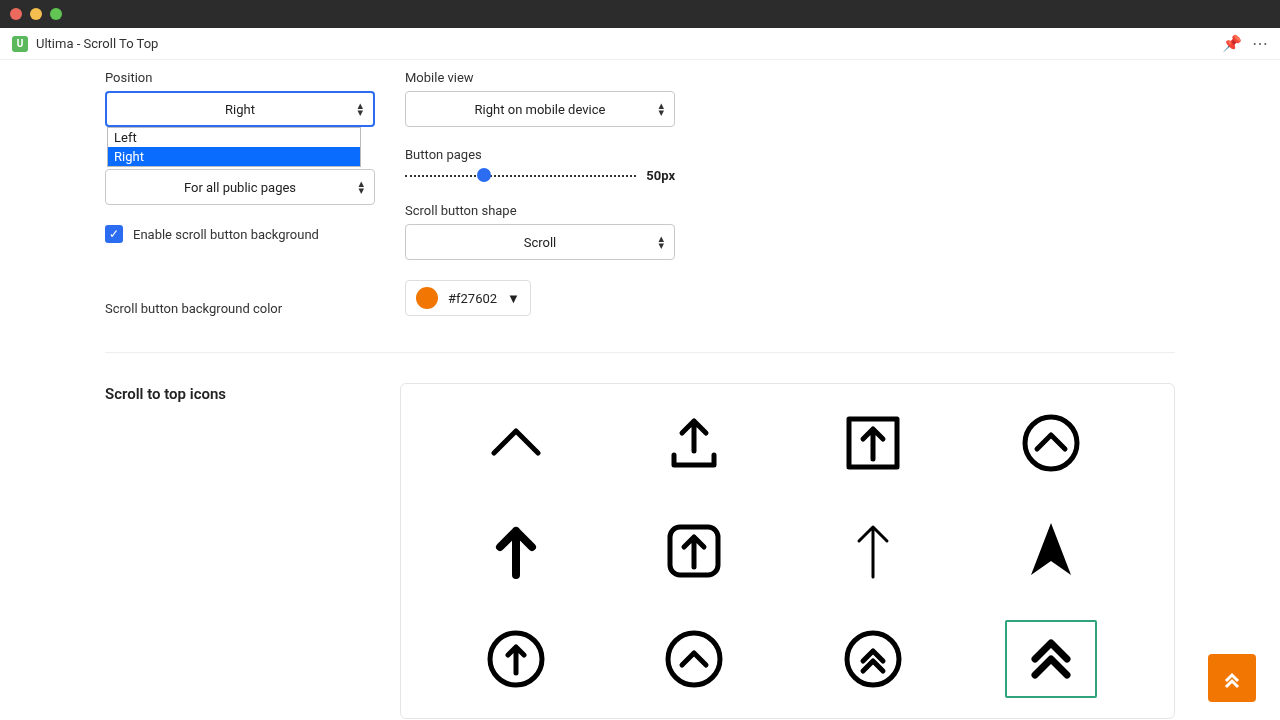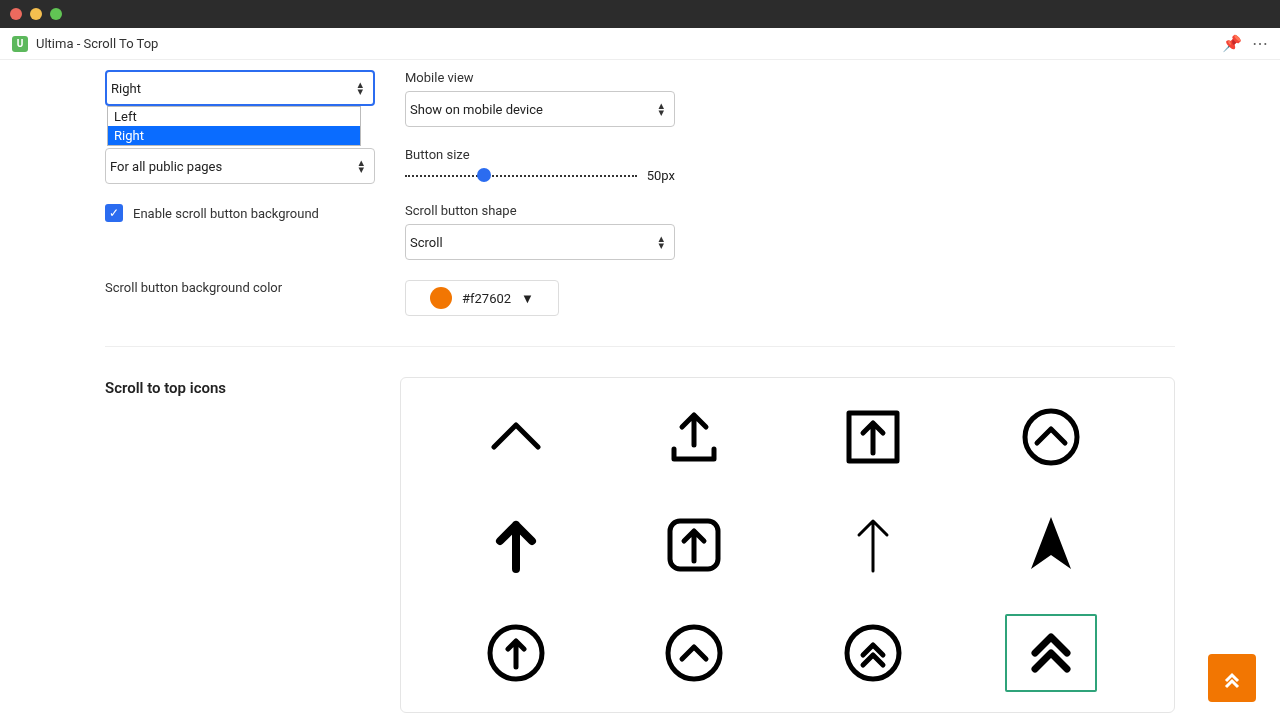--- a/index.html
+++ b/index.html
@@ -15,34 +15,34 @@
 .tab-icon { width: 16px; height: 16px; background: #5cb85c; border-radius: 3px; display: flex; align-items: center; justify-content: center; color: #fff; font-size: 10px; font-weight: bold; }
 .tab-right { display: flex; gap: 10px; color: #666; font-size: 16px; }
 .page { background: #fff; padding: 10px 0 40px 0; min-height: 660px; position: relative; }
 .content { width: 1070px; margin: 0 auto; }
 .row { display: flex; }
 .helper { width: 295px; padding-right: 30px; font-size: 13px; color: #666; line-height: 1.5; }
 .helper h3 { font-size: 15px; color: #222; font-weight: 600; margin-bottom: 8px; }
 .fields { flex: 1; display: flex; gap: 30px; position: relative; }
 .col { width: 270px; display: flex; flex-direction: column; gap: 20px; }
 .field-label { font-size: 13px; color: #333; margin-bottom: 6px; display: block; }
-.select { position: relative; height: 36px; border: 1px solid #c9c9c9; border-radius: 4px; background: #fff; display: flex; align-items: center; padding: 0 4px; font-size: 13px; cursor: pointer; }
+.select { position: relative; height: 36px; border: 1px solid #c9c9c9; border-radius: 4px; background: #fff; display: flex; align-items: center; padding: 0 16px; font-size: 13px; cursor: pointer; justify-content: center; }
 .select.focused { border: 2px solid #2b6cf0; }
 .select .caret { position: absolute; right: 10px; font-size: 11px; color: #333; display:flex; flex-direction:column; line-height:7px;}
 .dropdown { position: absolute; top: 34px; left: 0; right: 12px; border: 1px solid #bbb; background: #fff; z-index: 10; font-size: 13px; }
 .dropdown .opt { padding: 2px 6px; cursor: pointer; }
 .dropdown .opt.active { background: #0a6cff; color: #fff; }
 .checkbox-row { display: flex; align-items: center; gap: 10px; font-size: 13px; color: #333; }
 .cb { width: 18px; height: 18px; background: #2b6cf0; border-radius: 3px; display: flex; align-items: center; justify-content: center; color: #fff; font-size: 12px; }
 .slider-wrap { display: flex; align-items: center; gap: 10px; }
 .slider { flex: 1; height: 6px; position: relative; }
 .slider-track { position: absolute; top: 2px; left: 0; right: 0; height: 2px; border-top: 2px dotted #333; }
 .slider-thumb { position: absolute; top: -5px; width: 14px; height: 14px; background: #2b6cf0; border-radius: 50%; }
-.slider-val { font-size: 13px; }
-.colorpick { display: inline-flex; align-items: center; gap: 10px; border: 1px solid #ddd; border-radius: 4px; padding: 6px 24px; font-size: 13px; }
+.slider-val { font-size: 13px; font-weight: bold; }
+.colorpick { display: inline-flex; align-items: center; gap: 10px; border: 1px solid #ddd; border-radius: 4px; padding: 6px 10px; font-size: 13px; }
 .swatch { width: 22px; height: 22px; border-radius: 50%; }
 .divider { border: none; border-top: 1px solid #eee; margin: 30px 0; }
 .icons-panel { border: 1px solid #e5e5e5; border-radius: 6px; background: #fff; padding: 20px; }
 .icons-grid { display: grid; grid-template-columns: repeat(4, 100px); gap: 30px 30px; justify-content: space-evenly; }
 .icon-cell { width: 92px; height: 78px; display: flex; align-items: center; justify-content: center; border: 2px solid transparent; cursor: pointer; }
 .icon-cell.selected { border: 2px solid #2fa37a; border-radius: 2px; }
 .icon-cell svg { width: 64px; height: 64px; }
 .stt-fab { position: fixed; bottom: 18px; right: 24px; width: 48px; height: 48px; background: #f27602; border-radius: 4px; display: flex; align-items: center; justify-content: center; color: #fff; cursor:pointer; }
 .stt-fab svg { width: 24px; height: 24px; }
 .color-label-row { margin-top: 8px; }
@@ -69,20 +69,21 @@
   </div>
 </div>
 
 <div class="page">
   <div class="content">
     <div class="row">
       <div class="fields">
 
         <div class="col">
           <div>
+            <label class="field-label">Position</label>
             <div class="select focused" style="position:relative;">
               <span>Right</span>
               <span class="caret">
                   <span>▴</span>
                   <span>▾</span>
                 </span>
               <div class="dropdown">
                 <div class="opt">Left</div>
                 <div class="opt active">Right</div>
               </div>
@@ -103,29 +104,29 @@
           </div>
           <div class="color-label-row">
             <span class="field-label" style="margin-top:30px;">Scroll button background color</span>
           </div>
         </div>
 
         <div class="col">
           <div>
             <label class="field-label">Mobile view</label>
             <div class="select">
-              <span>Show on mobile device</span>
-              <span class="caret">
-                  <span>▴</span>
-                  <span>▾</span>
-                </span>
-            </div>
-          </div>
-          <div>
-            <label class="field-label">Button size</label>
+              <span>Right on mobile device</span>
+              <span class="caret">
+                  <span>▴</span>
+                  <span>▾</span>
+                </span>
+            </div>
+          </div>
+          <div>
+            <label class="field-label">Button pages</label>
             <div class="slider-wrap">
               <div class="slider">
                 <div class="slider-track"></div>
                 <div class="slider-thumb" style="left:31%;"></div>
               </div>
               <span class="slider-val">50px</span>
             </div>
           </div>
           <div>
             <label class="field-label">Scroll button shape</label>

